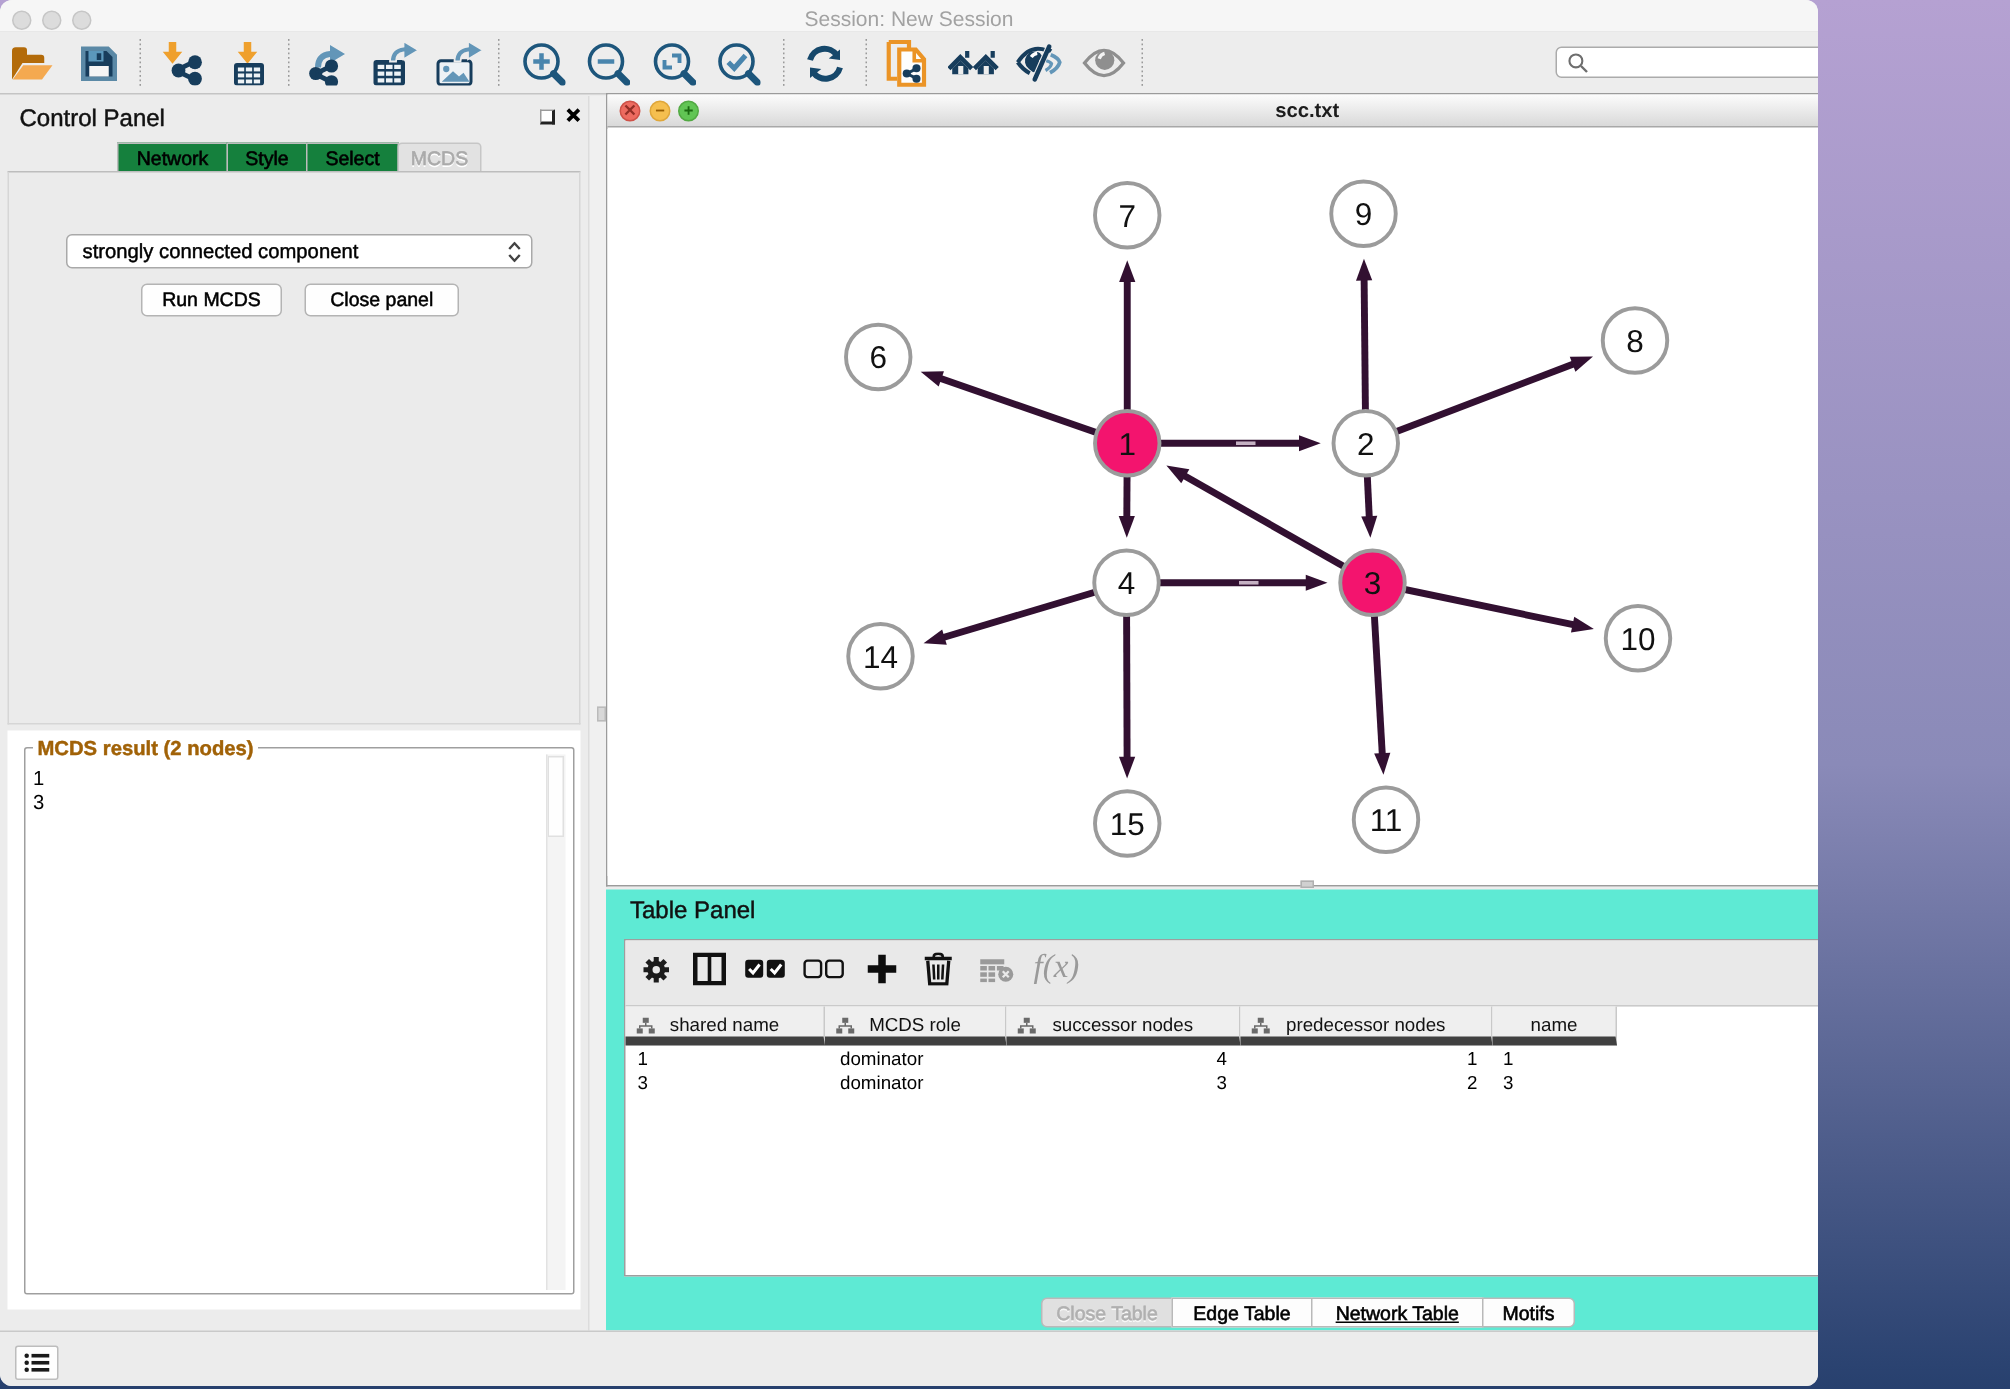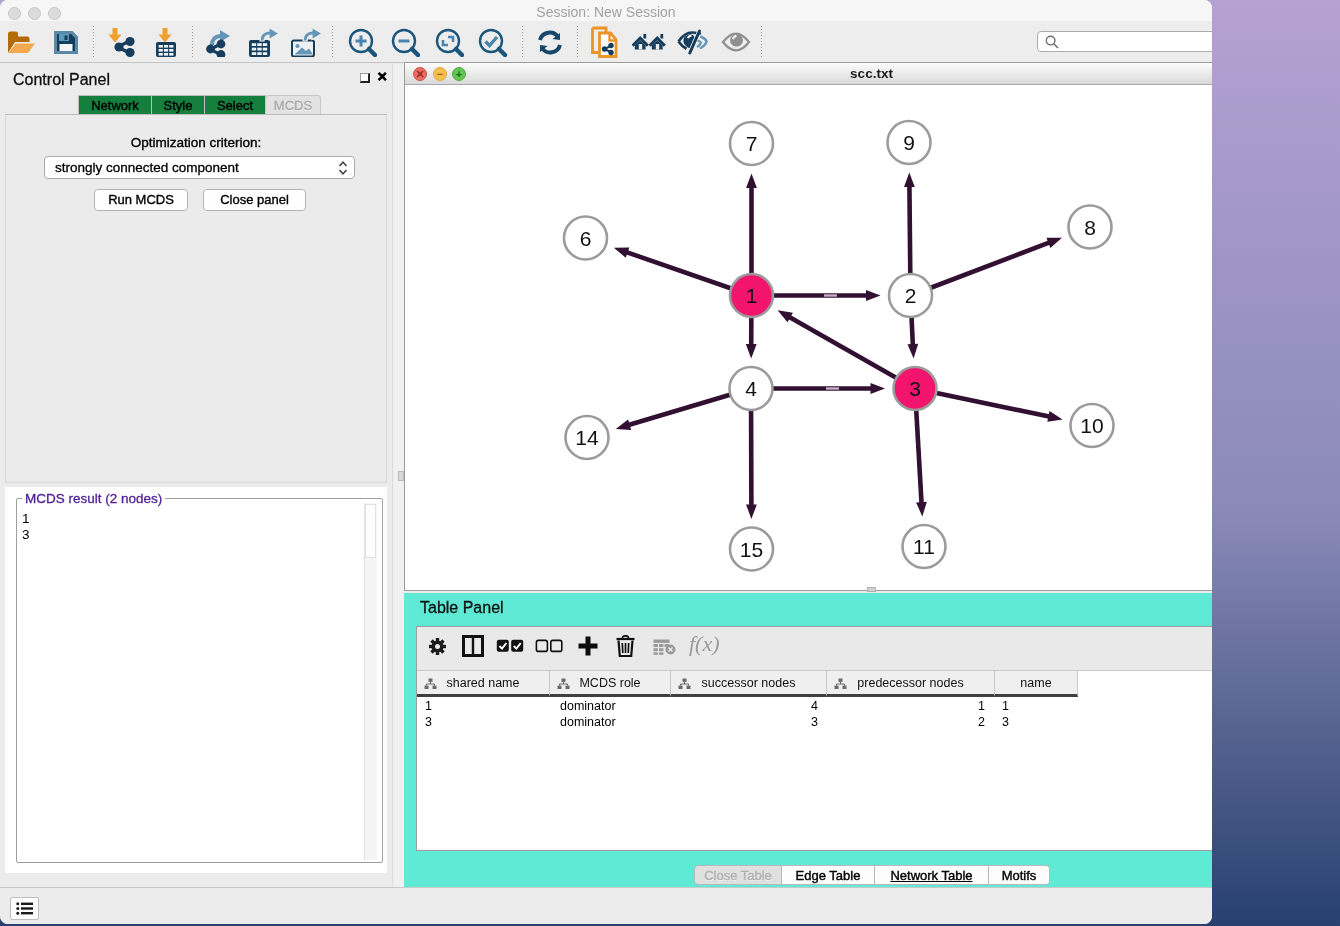--- a/index.html
+++ b/index.html
@@ -28,21 +28,21 @@
 .netwin { position:absolute; left:404px; top:62px; width:934px; height:529px; border:1px solid #9b9b9b; border-right:none; background:#fff; }
 .net-titlebar { position:absolute; left:0; top:0; width:100%; height:22px; background:linear-gradient(#fcfcfc,#d9d9d9); border-bottom:1px solid #a8a8a8; }
 .net-title { position:absolute; width:100%; text-align:center; top:3px; font-size:13.5px; font-weight:bold; color:#1c1c1c; }
 .tl2 { position:absolute; top:4px; width:14px; height:14px; border-radius:50%; font-size:11px; line-height:13px; text-align:center; font-weight:bold; }
 .canvas { position:absolute; left:0; top:23px; width:933px; height:498px; background:#fff; }
 
 .tpanel { position:absolute; left:404px; top:593px; width:934px; height:294px; background:#5eead4; }
 .tbox { position:absolute; left:12px; top:33px; width:911px; height:225px; background:#fff; border:1px solid #9e9e9e; }
 .tb-toolbar { position:absolute; left:0; top:0; width:100%; height:44px; background:#e9e9e9; border-bottom:1px solid #cacaca; }
 .thead { position:absolute; left:0; top:44px; width:100%; height:27px; }
-.th { position:absolute; top:0; height:26px; background:#efefef; border-right:1px solid #c9c9c9; border-bottom:3px solid #404040; font-size:12.5px; color:#111; text-align:center; line-height:25px; }
+.th { position:absolute; top:0; height:26px; background:#efefef; border-right:1px solid #c9c9c9; border-bottom:6px solid #404040; font-size:12.5px; color:#111; text-align:center; line-height:25px; }
 .td { position:absolute; font-size:12.5px; color:#000; height:16px; line-height:16px; }
 .btab { position:absolute; top:272px; -webkit-text-stroke:0.4px; height:20px; line-height:19px; font-size:13px; background:#fdfdfd; border:1px solid #b9b9b9; color:#000; text-align:center; }
 
 .statusbar { position:absolute; left:0; top:887px; width:100%; height:37px; background:#ececec; border-top:1px solid #c9c9c9; }
 </style>
 </head>
 <body>
 <div class="window">
 
   <div class="titlebar">
@@ -231,32 +231,31 @@
 
   <div class="cpanel">
     <div class="panel-head" style="position:absolute;left:13px;top:7px;">Control Panel</div>
     <div style="position:absolute;left:360px;top:9px;" class="icon-float"></div>
     <div style="position:absolute;left:377px;top:5px;font-size:12.5px;font-weight:bold;-webkit-text-stroke:0.8px;">✕</div>
     <div class="tab" style="left:78px;width:74px;">Network</div>
       <div class="tab" style="left:151px;width:54px;">Style</div>
       <div class="tab" style="left:204px;width:62px;">Select</div>
       <div class="tab" style="left:265px;width:56px;background:#e2e2e2;color:#aaa;border-color:#c6c6c6;text-shadow:0 1px 0 #fff;border-radius:3px 3px 0 0;">MCDS</div>
     <div class="gray-panel"></div>
-    <div style="position:absolute;left:0;top:71px;width:100%;text-align:center;font-size:13.5px;-webkit-text-stroke:0.35px;">Optimization criterion:</div>
     <div style="position:absolute;left:44px;top:92px;width:311px;height:23px;background:#fff;border:1px solid #a9a9a9;border-radius:4px;font-size:13.5px;line-height:21px;padding-left:10px;-webkit-text-stroke:0.3px;">strongly connected component
       <svg style="position:absolute;right:6px;top:4px;" width="10" height="14" viewBox="0 0 10 14">
           <path d="M1.5 5 L5 1.2 L8.5 5" fill="none" stroke="#444" stroke-width="1.6"></path>
           <path d="M1.5 9 L5 12.8 L8.5 9" fill="none" stroke="#444" stroke-width="1.6"></path>
         </svg>
     </div>
     <div class="btn" style="left:94px;top:125px;width:94px;height:22px;line-height:20px;">Run MCDS</div>
     <div class="btn" style="left:203px;top:125px;width:103px;height:22px;line-height:20px;">Close panel</div>
     <div class="white-panel">
       <fieldset style="position:absolute;left:11px;top:4px;width:367px;height:372px;border:1px solid #9f9f9f;border-radius:2px;">
-        <legend style="font-size:13.5px;padding:0 3px;margin-left:5px;color:#4c1d95;-webkit-text-stroke:0.3px;">MCDS result (2 nodes)</legend>
+        <legend style="font-size:13.5px;padding:0 3px;margin-left:5px;color:#a16207;font-weight:bold;-webkit-text-stroke:0.3px;">MCDS result (2 nodes)</legend>
       </fieldset>
       <div style="position:absolute;left:17px;top:24px;font-size:13.5px;line-height:16px;">1<br>3</div>
       <div style="position:absolute;left:359px;top:16px;width:13px;height:357px;background:#f4f4f4;border-left:1px solid #e2e2e2;"></div>
         <div style="position:absolute;left:360px;top:17px;width:11px;height:54px;background:#fefefe;border:1px solid #e0e0e0;"></div>
     </div>
   </div>
 
   <div style="position:absolute;left:392px;top:64px;width:12px;height:825px;background:#f0f0f0;border-left:1px solid #dcdcdc;"></div>
   <div style="position:absolute;left:398px;top:471px;width:6px;height:10px;background:#d8d8d8;border:1px solid #bbb;"></div>
 

